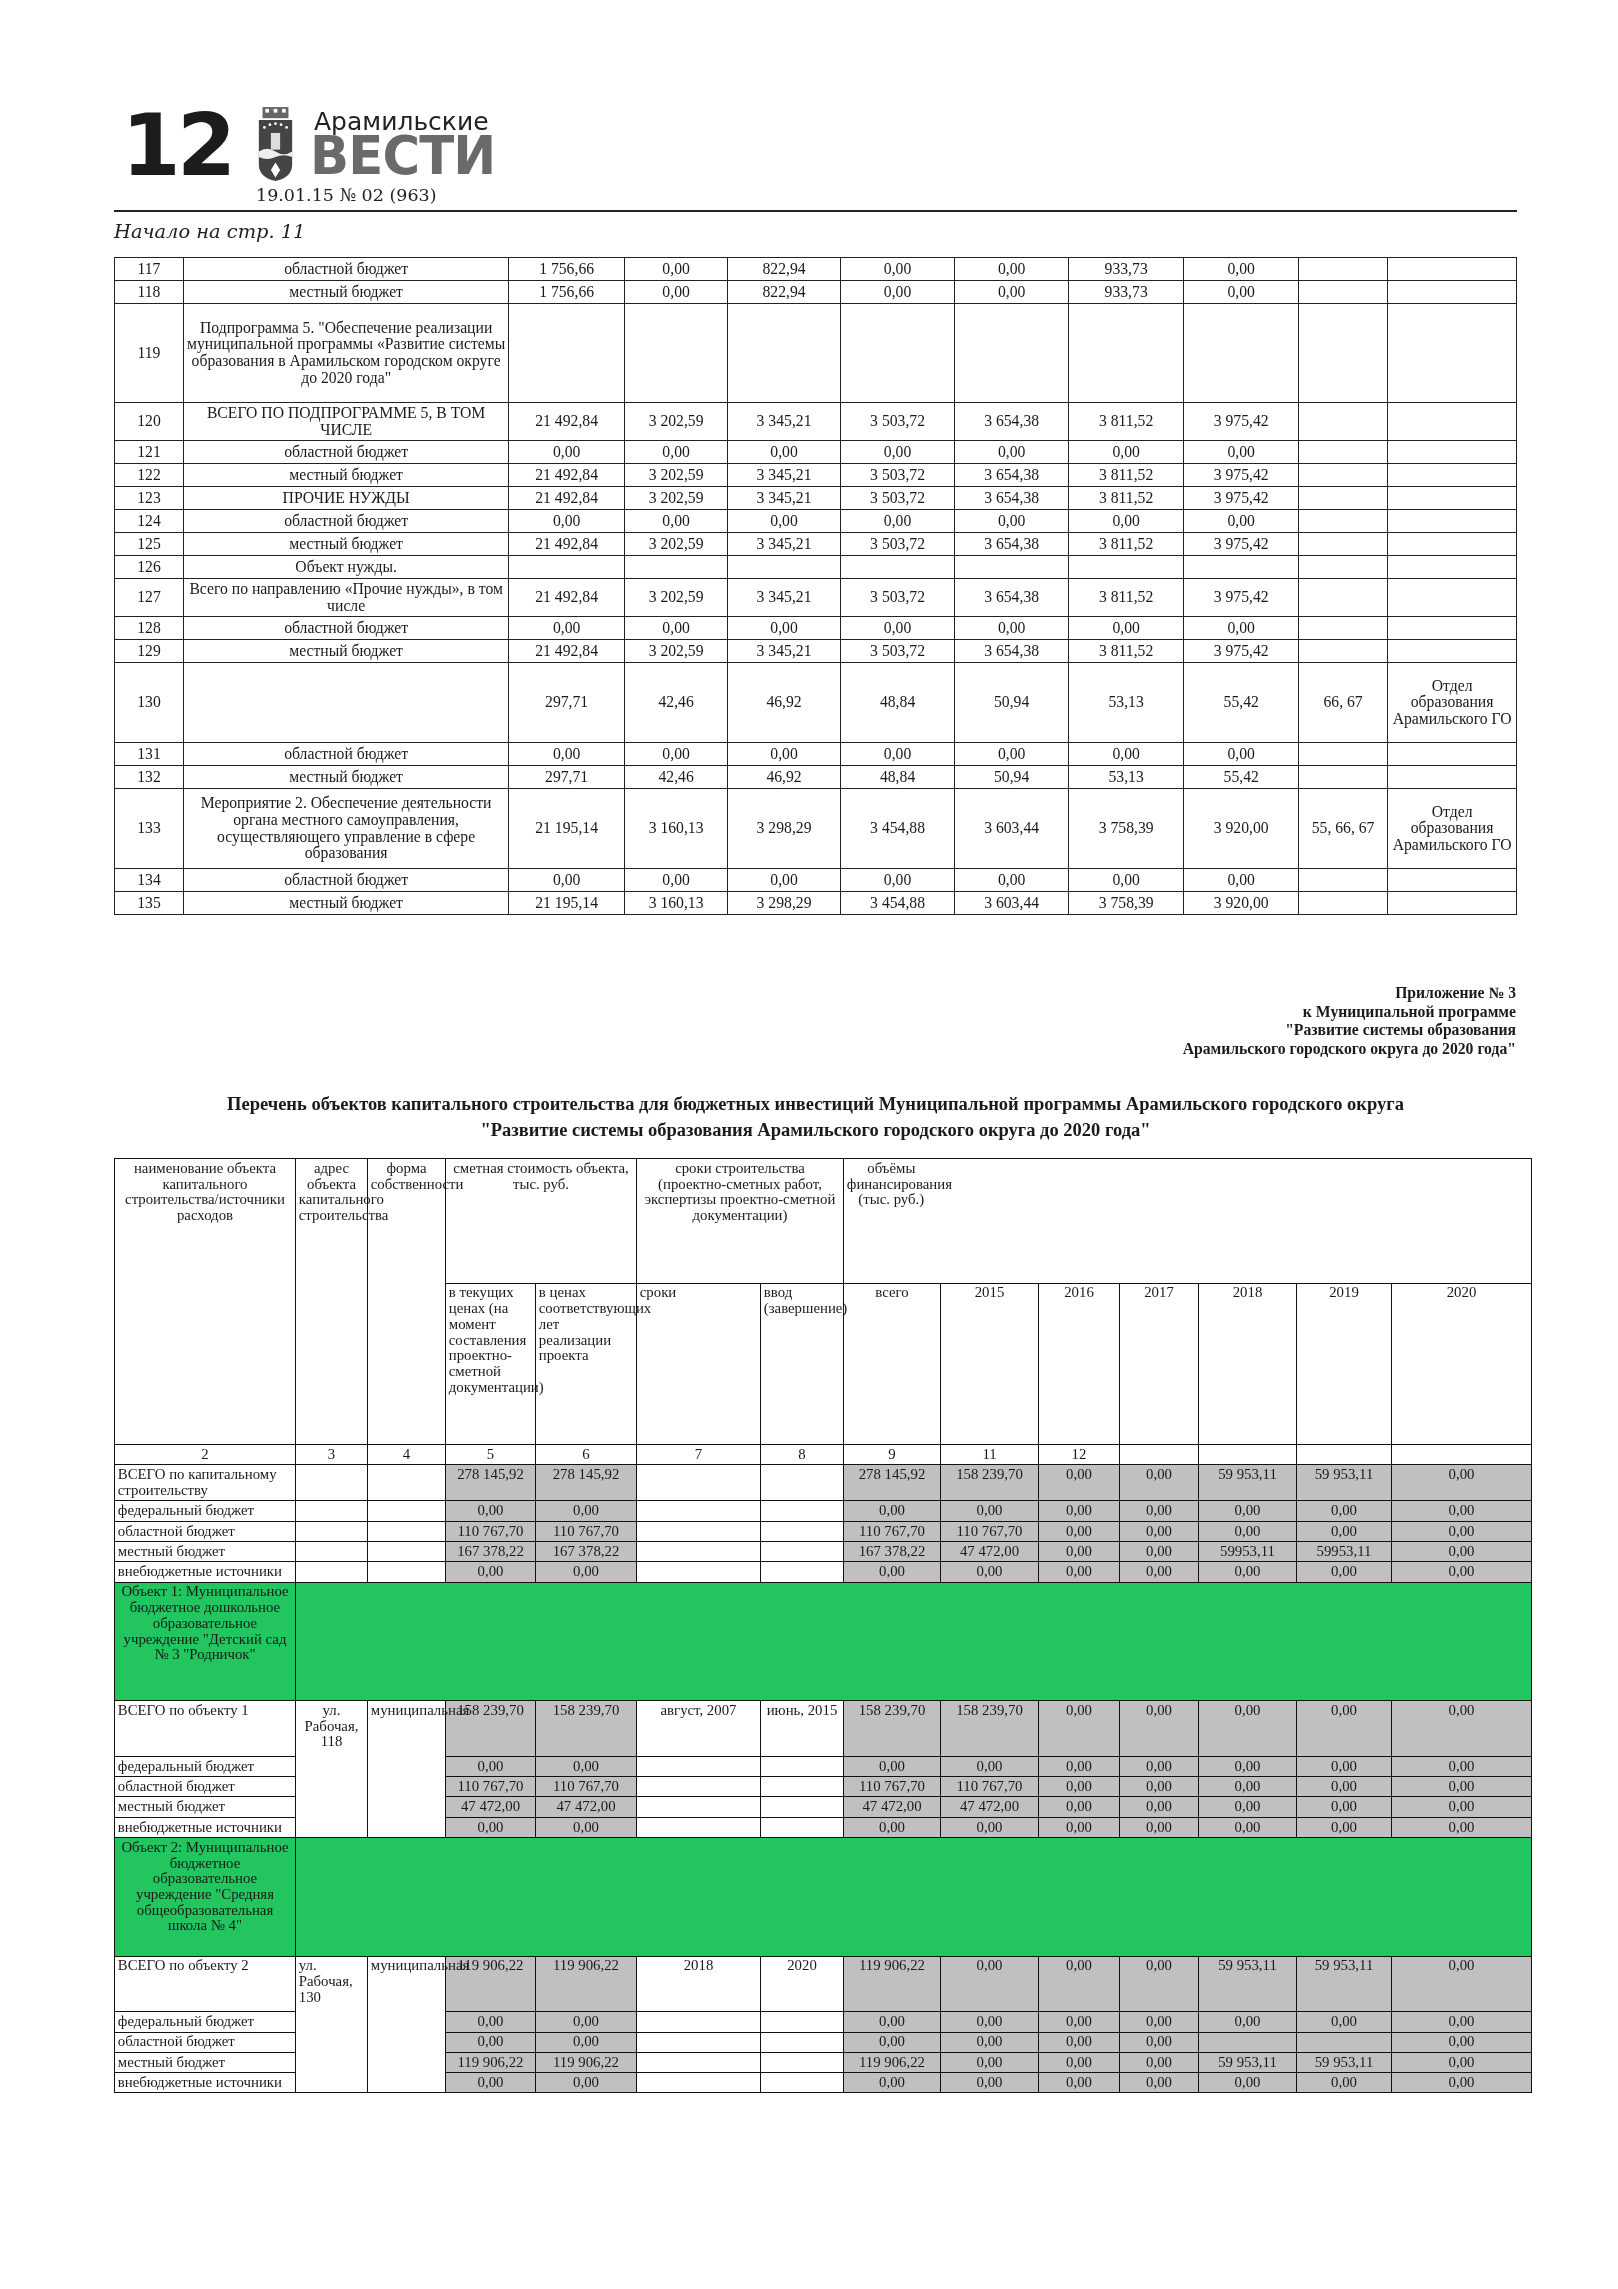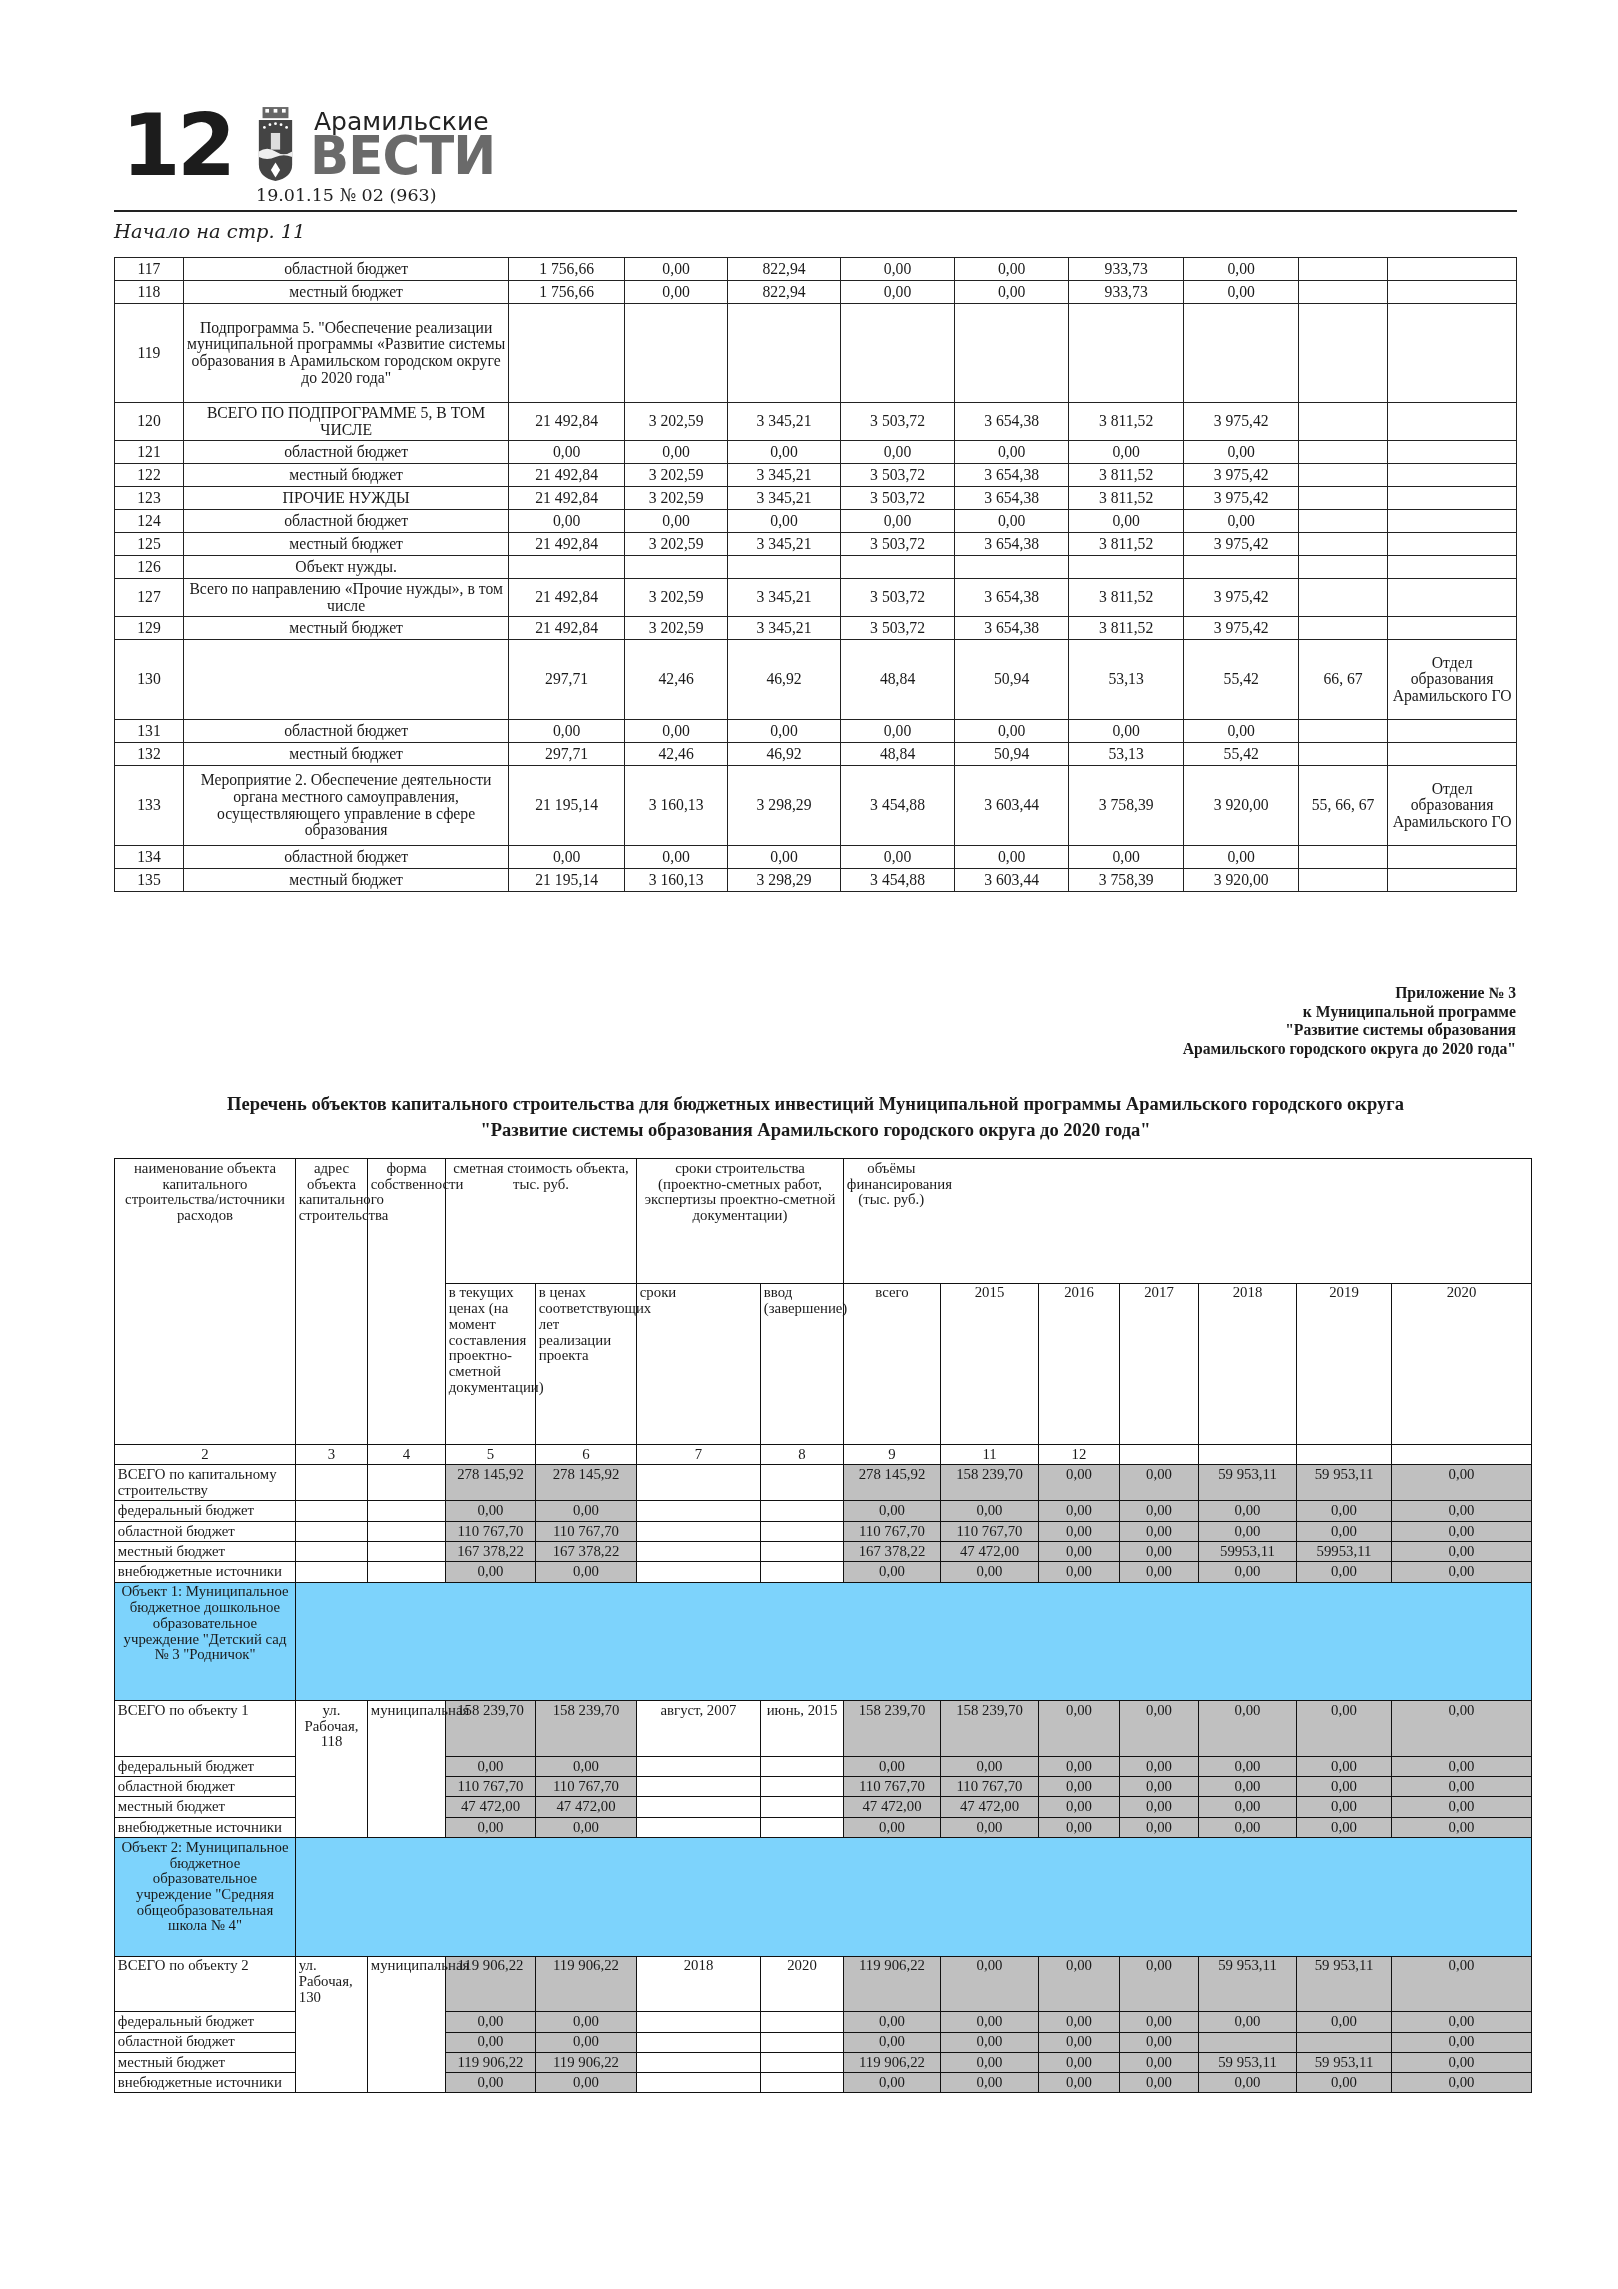--- a/index.html
+++ b/index.html
@@ -24,21 +24,21 @@
 
   .appendix { position:absolute; right:103px; top:984px; text-align:right; font-weight:bold; font-size:15.7px; line-height:18.5px; }
   .doc-title { position:absolute; left:114px; top:1091px; width:1403px; text-align:center; font-weight:bold; font-size:18.5px; line-height:26px; }
 
   #t2 { position:absolute; left:114px; top:1158px; width:1403px; }
   #t2 td { border:1.8px solid #111; font-size:14.8px; line-height:15.7px; padding:1.8px 2.8px; vertical-align:top; }
   #t2 td.l { text-align:left; }
   #t2 td.hd { height:120px; }
   #t2 td.hd2 { height:157px; }
   #t2 .g { background:#c0c0c0; }
-  #t2 .dg { background:#7dd3fc; }
+  #t2 .dg { background:#22c55e; }
   #t2 .obj { height:114px; text-align:center; }
   #t2 .r2 { height:31px;margin-top:10px; }
   #t2 .r1 { height:15.7px; }
   #t2 .r3 { height:51px; }
 </style>
 </head>
 <body>
 
 <div class="masthead">
   <div class="page-num">12</div>
@@ -212,20 +212,33 @@
       <tr>
         <td class="tall2">127</td>
         <td>Всего по направлению «Прочие нужды», в том числе</td>
         <td>21 492,84</td>
         <td>3 202,59</td>
         <td>3 345,21</td>
         <td>3 503,72</td>
         <td>3 654,38</td>
         <td>3 811,52</td>
         <td>3 975,42</td>
+        <td></td>
+        <td></td>
+      </tr>
+      <tr>
+        <td>128</td>
+        <td>областной бюджет</td>
+        <td>0,00</td>
+        <td>0,00</td>
+        <td>0,00</td>
+        <td>0,00</td>
+        <td>0,00</td>
+        <td>0,00</td>
+        <td>0,00</td>
         <td></td>
         <td></td>
       </tr>
       <tr>
         <td>129</td>
         <td>местный бюджет</td>
         <td>21 492,84</td>
         <td>3 202,59</td>
         <td>3 345,21</td>
         <td>3 503,72</td>

